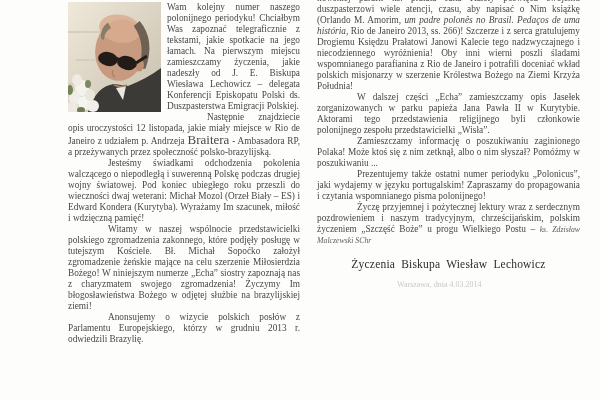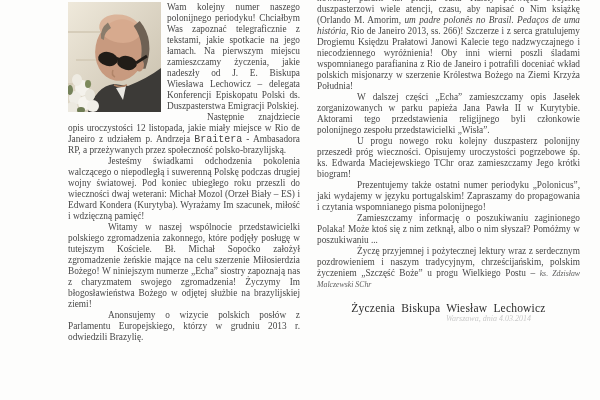--- a/index.html
+++ b/index.html
@@ -23,42 +23,42 @@
   }
   p.indent{text-indent:40px;}
   .photo{
     float:left;
     width:93px;height:110px;
     margin:0 6px 1px 0;
     overflow:hidden;
   }
   .photo svg{display:block;}
   .alt-font{
-    font-family:Liberation Mono, monospace;
-    font-size:10px;
+    font-family:Liberation Serif, serif;
+    font-size:13px;
   }
   .book-title{font-style:italic;}
   .signature{
     font-style:italic;
     font-size:7.8px;
     color:#5f5f5f;
   }
   .heading{
     margin:12px 0 0 0;
     text-align:center;
     font-size:11.5px;
     font-weight:normal;
     color:#2d2d2d;
     word-spacing:3px;
     letter-spacing:0.2px;
   }
   .date-line{
+    margin-top:10px;
     padding-left:80px;
-    text-align:center;
-    font-style:italic;
+    text-align:left;
     font-size:8px;
     color:#c9c9c9;
   }
 </style>
 </head>
 <body>
 
 <div class="page">
 
   <div class="col col-left">
@@ -115,25 +115,24 @@
 
 
   </div>
 
   <div class="col col-right">
 
     <p class="body"><span>nowskiej parafii ks. prałata Jana Kalety poświęca swojemu duszpasterzowi wiele atencji, czasu, aby napisać o Nim książkę (Orlando M. Amorim, </span><span class="book-title">um padre polonês no Brasil. Pedaços de uma história</span><span>, Rio de Janeiro 2013, ss. 266)! Szczerze i z serca gratulujemy Drogiemu Księdzu Prałatowi Janowi Kalecie tego nadzwyczajnego i niecodziennego wyróżnienia! Oby inni wierni poszli śladami wspomnianego parafianina z Rio de Janeiro i potrafili doceniać wkład polskich misjonarzy w szerzenie Królestwa Bożego na Ziemi Krzyża Południa!</span></p>
 
     <p class="body indent">W dalszej części „Echa” zamieszczamy opis Jasełek zorganizowanych w parku papieża Jana Pawła II w Kurytybie. Aktorami tego przedstawienia religijnego byli członkowie polonijnego zespołu przedstawicielki „Wisła”.</p>
 
-    <p class="body indent">U progu nowego roku kolejny duszpasterz polonijny przeszedł próg wieczności. Opisujemy uroczystości pogrzebowe śp. ks. Edwarda Maciejewskiego TChr oraz zamieszczamy Jego krótki biogram!</p>
+
+    <p class="body indent">Zamieszczamy informację o poszukiwaniu zaginionego Polaka! Może ktoś się z nim zetknął, albo o nim słyszał? Pomóżmy w poszukiwaniu ...</p>
 
     <p class="body indent">Prezentujemy także ostatni numer periodyku „Polonicus”, jaki wydajemy w języku portugalskim! Zapraszamy do propagowania i czytania wspomnianego pisma polonijnego!</p>
-
-    <p class="body indent">Zamieszczamy informację o poszukiwaniu zaginionego Polaka! Może ktoś się z nim zetknął, albo o nim słyszał? Pomóżmy w poszukiwaniu ...</p>
 
     <p class="body indent"><span>Życzę przyjemnej i pożytecznej lektury wraz z serdecznym pozdrowieniem i naszym tradycyjnym, chrześcijańskim, polskim życzeniem „Szczęść Boże” u progu Wielkiego Postu – </span><span class="signature">ks. Zdzisław Malczewski SChr</span></p>
 
     <h3 class="heading">Życzenia Biskupa Wiesław Lechowicz</h3>
 
     <div class="date-line">Warszawa, dnia 4.03.2014</div>
 
   </div>
 
 </div>

